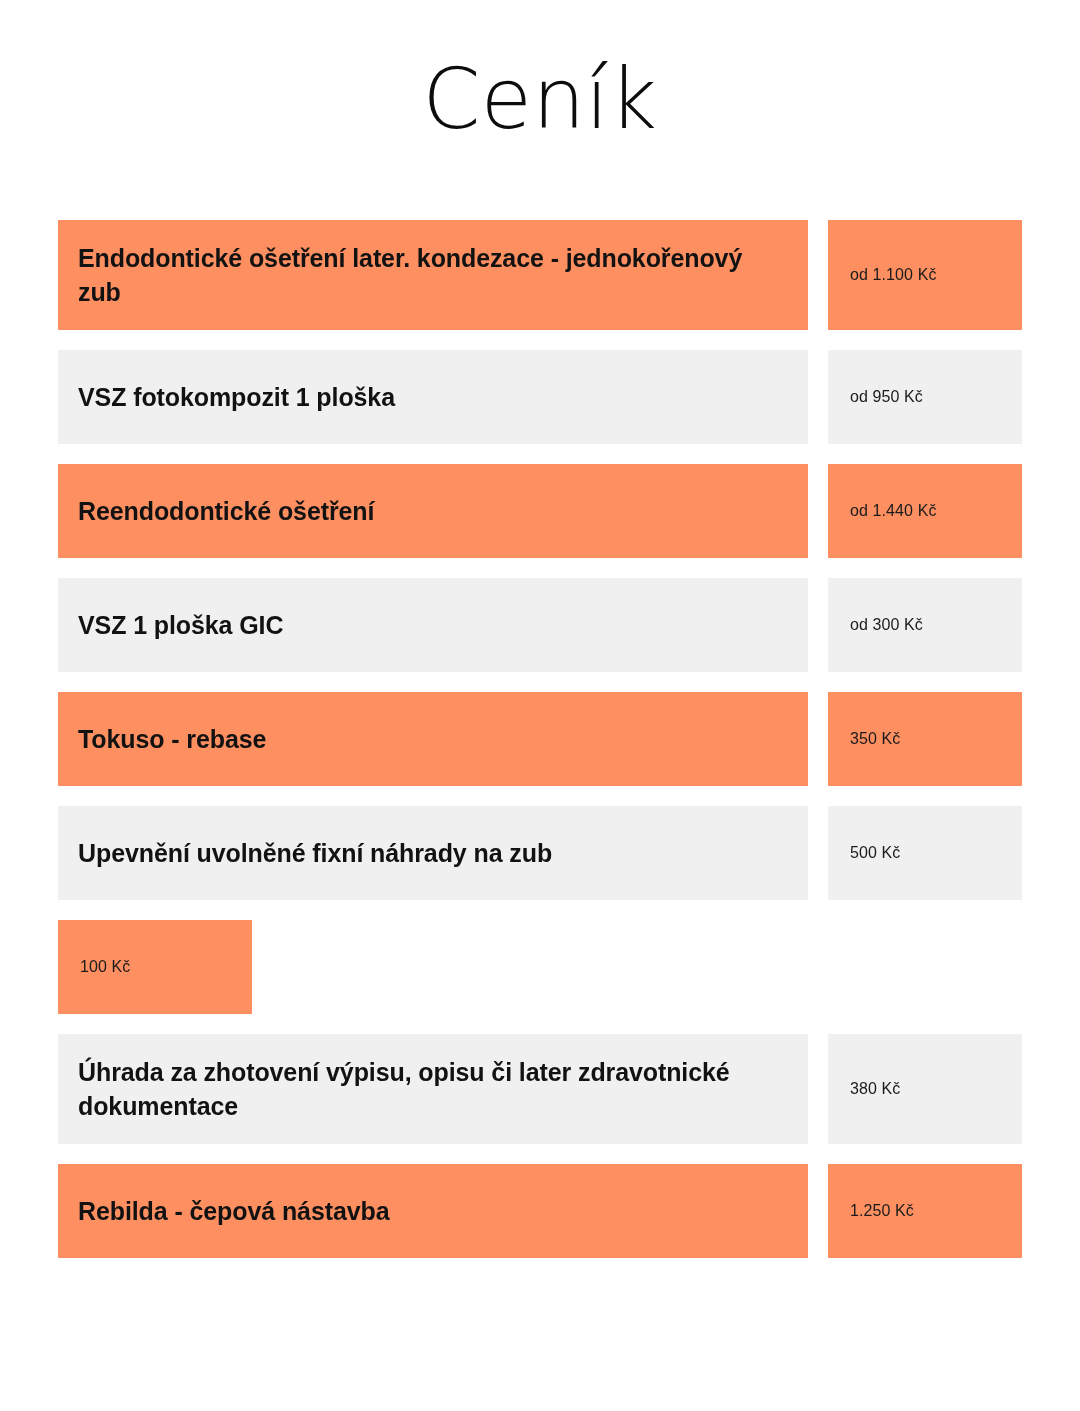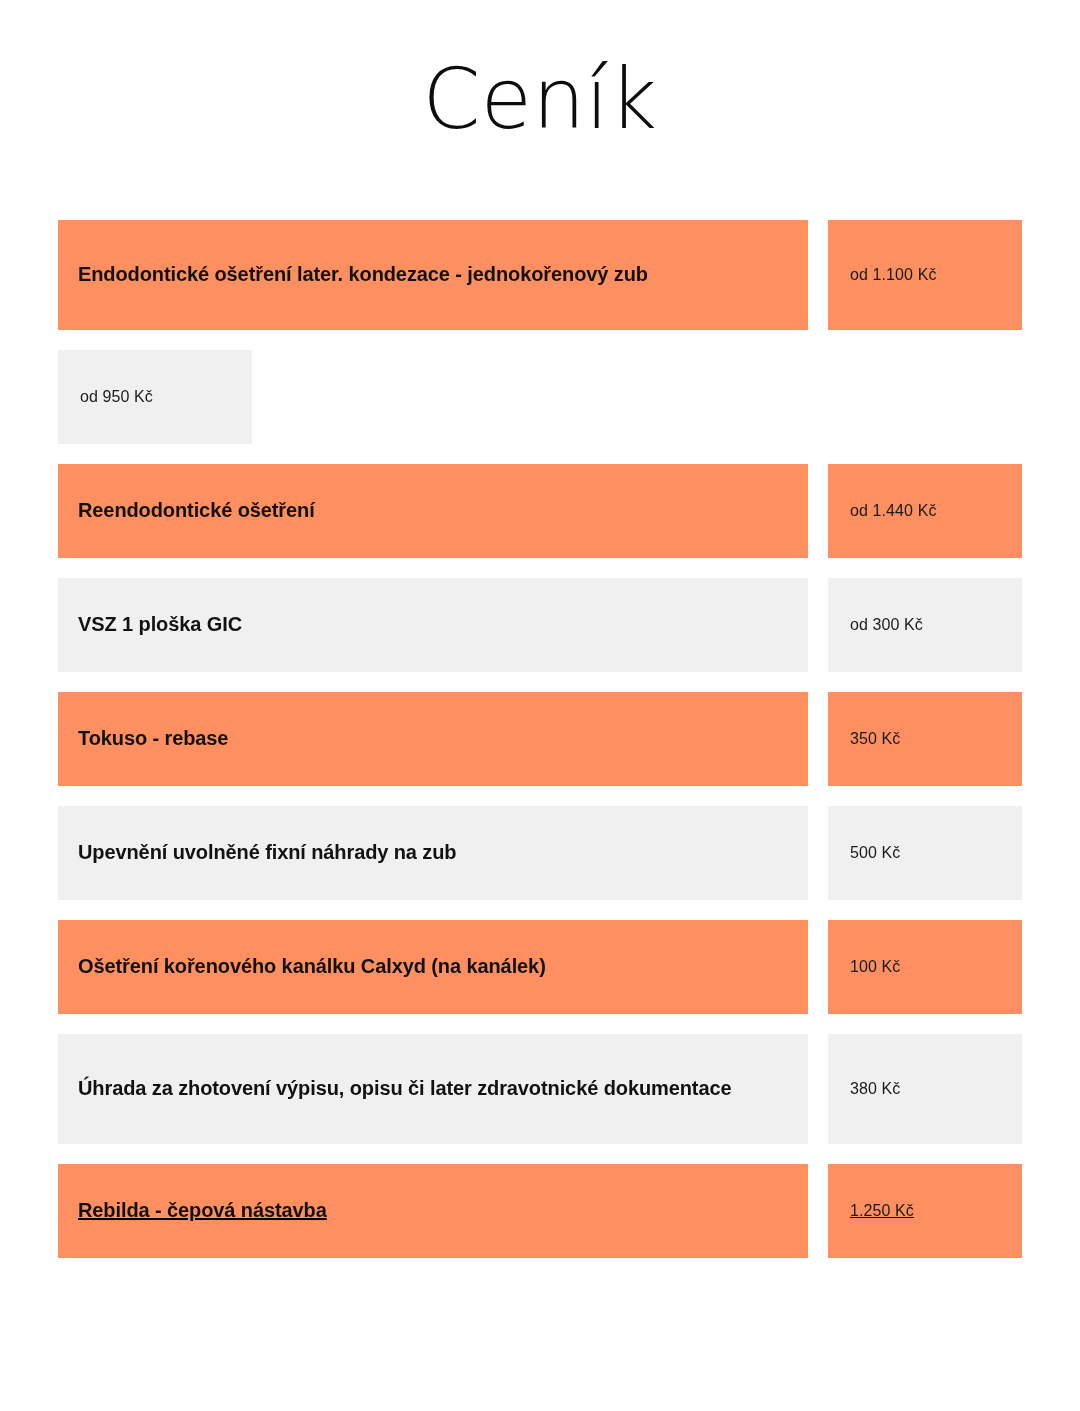--- a/index.html
+++ b/index.html
@@ -48,36 +48,35 @@
   }
 
   .price-row {
     display: flex;
     align-items: stretch;
     column-gap: 20px;
     margin-bottom: 20px;
   }
   .price-row:last-child {
     margin-bottom: 1px;
-    text-decoration: underline;
   }
 
   .row-service,
   .row-price {
     display: flex;
     align-items: center;
     box-sizing: border-box;
     min-height: 94px;
   }
 
   .row-service {
     flex: 0 0 750px;
     width: 750px;            
     padding: 14px 26px 14px 20px;
-    font-size: 20px;
+    font-size: 25px;
     font-weight: 700;
     line-height: 1.38;
     letter-spacing: -0.1px;
     color: #121212;
   }
 
   .row-price {
     flex: 0 0 194px;
     width: 194px;            
     padding: 14px 16px 14px 22px;
@@ -119,20 +118,23 @@
   <ul class="pricelist" id="pricelist">
       <li class="price-row accent two-line">
         <div class="row-service">
           <span class="service-text">Endodontické ošetření later. kondezace - jednokořenový zub</span>
         </div>
         <div class="row-price">
           <span class="price-text">od 1.100 Kč</span>
         </div>
       </li>
       <li class="price-row muted">
+        <div class="row-service">
+          <span class="service-text">VSZ fotokompozit 1 ploška</span>
+        </div>
         <div class="row-price">
           <span class="price-text">od 950 Kč</span>
         </div>
       </li>
       <li class="price-row accent">
         <div class="row-service">
           <span class="service-text">Reendodontické ošetření</span>
         </div>
         <div class="row-price">
           <span class="price-text">od 1.440 Kč</span>
@@ -156,23 +158,20 @@
       </li>
       <li class="price-row muted">
         <div class="row-service">
           <span class="service-text">Upevnění uvolněné fixní náhrady na zub</span>
         </div>
         <div class="row-price">
           <span class="price-text">500 Kč</span>
         </div>
       </li>
       <li class="price-row accent">
-        <div class="row-service">
-          <span class="service-text">Ošetření kořenového kanálku Calxyd (na kanálek)</span>
-        </div>
         <div class="row-price">
           <span class="price-text">100 Kč</span>
         </div>
       </li>
       <li class="price-row muted two-line">
         <div class="row-service">
           <span class="service-text">Úhrada za zhotovení výpisu, opisu či later zdravotnické dokumentace</span>
         </div>
         <div class="row-price">
           <span class="price-text">380 Kč</span>

